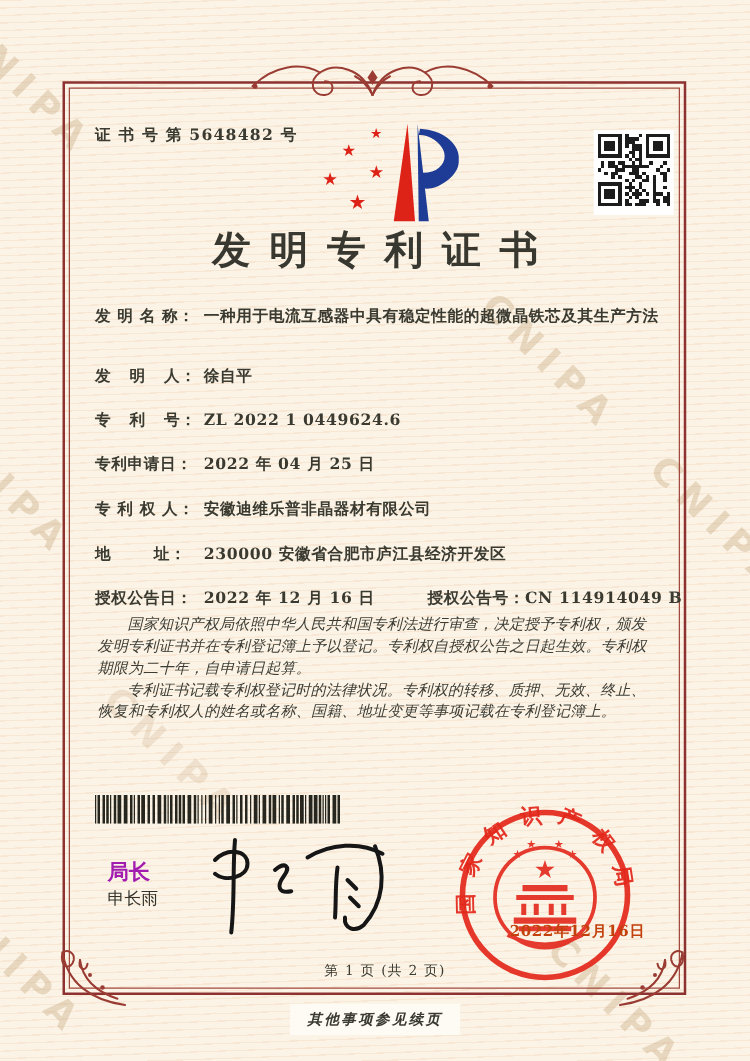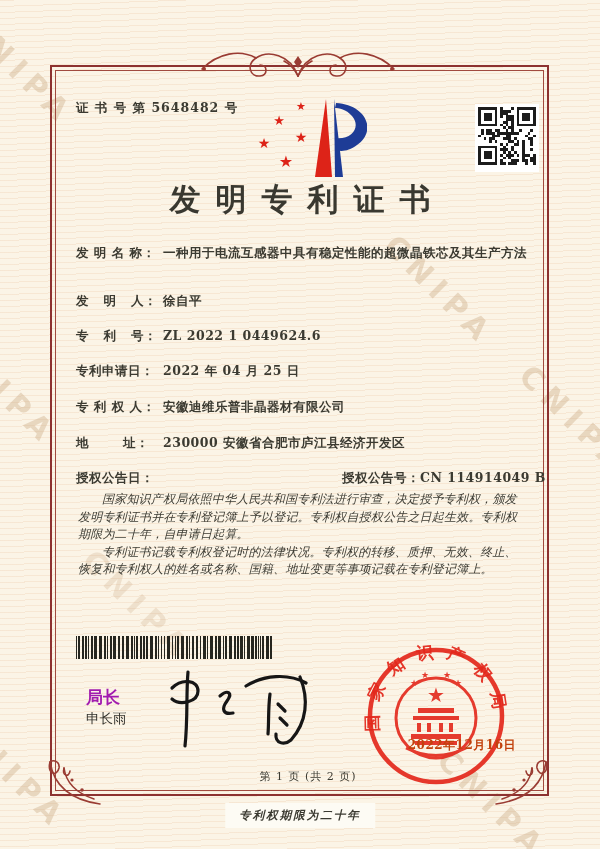--- a/index.html
+++ b/index.html
@@ -151,20 +151,21 @@
   <div class="row" style="top:399px">
     <span class="lbl">专 利 权 人：</span>
     <span class="val">安徽迪维乐普非晶器材有限公司</span>
   </div>
   <div class="row" style="top:435px">
     <span class="lbl">地       址：</span>
     <span class="val">230000 安徽省合肥市庐江县经济开发区</span>
   </div>
   <div class="row" style="top:470px">
     <span class="lbl">授权公告日：</span>
+    <span class="val">2022 年 12 月 16 日</span>
     <span class="pair2">
       <span class="lbl" style="min-width:0">授权公告号：</span>
       <span class="val">CN 114914049 B</span>
     </span>
   </div>
 
   <div class="paras">
     <p>国家知识产权局依照中华人民共和国专利法进行审查，决定授予专利权，颁发发明专利证书并在专利登记簿上予以登记。专利权自授权公告之日起生效。专利权期限为二十年，自申请日起算。</p>
     <p>专利证书记载专利权登记时的法律状况。专利权的转移、质押、无效、终止、恢复和专利权人的姓名或名称、国籍、地址变更等事项记载在专利登记簿上。</p>
   </div>
@@ -267,15 +268,15 @@
     </g>
     <path id="sealTextArc" d="M 26 101 A 58 58 0 1 1 134 101" fill="none"></path>
     <text font-size="17" font-weight="bold" fill="#e3271b" letter-spacing="12" opacity="0.92">
       <textPath href="#sealTextArc" startOffset="6">国家知识产权局</textPath>
     </text>
   </svg>
   <div class="seal-date">2022年12月16日</div>
 
   <div class="page-num">第 1 页 (共 2 页)</div>
 
-  <div class="chip">专利权期限为二十年</div>
+  <div class="chip">其他事项参见续页</div>
 
 </div>
 
 </body></html>

